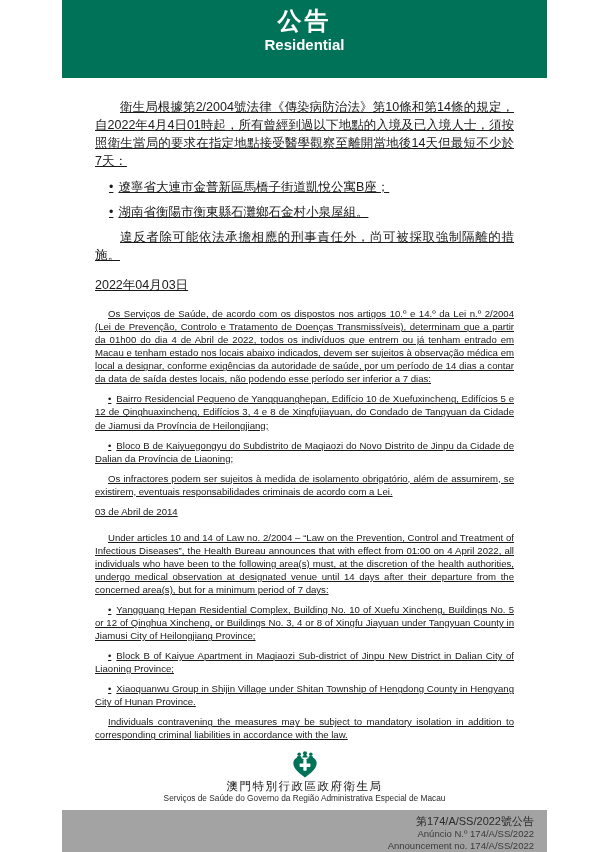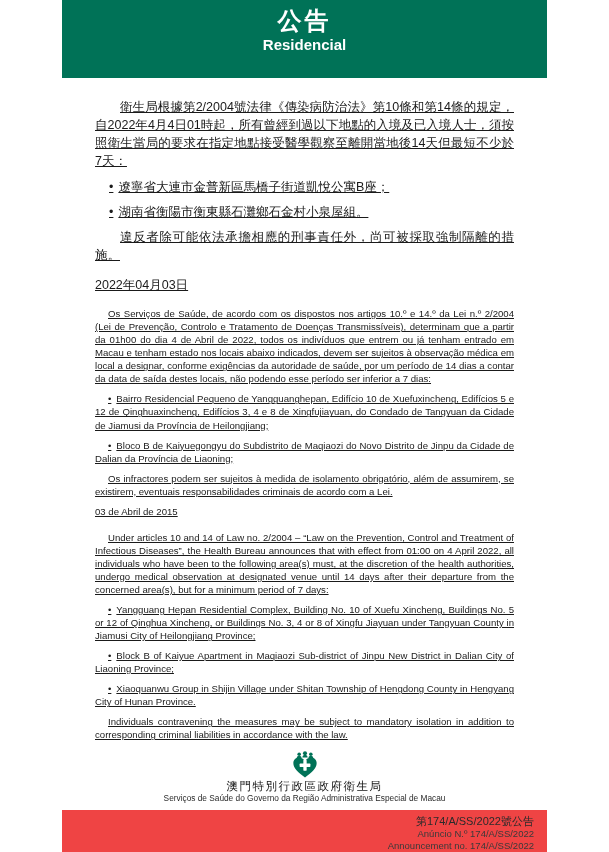--- a/index.html
+++ b/index.html
@@ -56,53 +56,53 @@
     padding-bottom: 6px;
   }
   .org-block .logo { display: block; margin: 0 auto 1px; }
   .org-name-zh { font-size: 11.5px; letter-spacing: 1.5px; line-height: 14px; color: #141414; }
   .org-name-pt { font-size: 8.3px; line-height: 11px; color: #2a2a2a; }
 
   
   .ref-band {
     flex: 0 0 auto;
     height: 42px;
-    background: #ef4444;
+    background: #a3a3a3;
     text-align: right;
     padding: 4px 13px 0 0;
   }
   .ref-zh { font-size: 11px; line-height: 14px; color: #2b2b2b; }
   .ref-pt, .ref-en { font-size: 9.5px; line-height: 11.5px; color: #3a3a3a; }
 </style>
 </head>
 <body>
 
 <div class="page">
 
   <header class="banner">
     <div class="t-zh">公告</div>
-    <div class="t-en">Residencial</div>
+    <div class="t-en">Residential</div>
   </header>
 
   <main>
 
     <section class="sec sec-zh">
       <p class="para-indent">衛生局根據第2/2004號法律《傳染病防治法》第10條和第14條的規定，自2022年4月4日01時起，所有曾經到過以下地點的入境及已入境人士，須按照衛生當局的要求在指定地點接受醫學觀察至離開當地後14天但最短不少於7天：</p>
       <p class="bullet"><span class="bm">•</span><span>遼寧省大連市金普新區馬橋子街道凱悅公寓B座；</span></p>
       <p class="bullet"><span class="bm">•</span><span>湖南省衡陽市衡東縣石灘鄉石金村小泉屋組。</span></p>
       <p class="para-indent">違反者除可能依法承擔相應的刑事責任外，尚可被採取強制隔離的措施。</p>
       <p class="date">2022年04月03日</p>
     </section>
 
     <section class="sec sec-latin sec-pt">
       <p class="para-indent">Os Serviços de Saúde, de acordo com os dispostos nos artigos 10.º e 14.º da Lei n.º 2/2004 (Lei de Prevenção, Controlo e Tratamento de Doenças Transmissíveis), determinam que a partir da 01h00 do dia 4 de Abril de 2022, todos os indivíduos que entrem ou já tenham entrado em Macau e tenham estado nos locais abaixo indicados, devem ser sujeitos à observação médica em local a designar, conforme exigências da autoridade de saúde, por um período de 14 dias a contar da data de saída destes locais, não podendo esse período ser inferior a 7 dias:</p>
       <p class="bullet"><span class="bm">•</span><span>Bairro Residencial Pequeno de Yangguanghepan, Edifício 10 de Xuefuxincheng, Edifícios 5 e 12 de Qinghuaxincheng, Edifícios 3, 4 e 8 de Xingfujiayuan, do Condado de Tangyuan da Cidade de Jiamusi da Província de Heilongjiang;</span></p>
       <p class="bullet"><span class="bm">•</span><span>Bloco B de Kaiyuegongyu do Subdistrito de Maqiaozi do Novo Distrito de Jinpu da Cidade de Dalian da Província de Liaoning;</span></p>
       <p class="para-indent">Os infractores podem ser sujeitos à medida de isolamento obrigatório, além de assumirem, se existirem, eventuais responsabilidades criminais de acordo com a Lei.</p>
-      <p class="date">03 de Abril de 2015</p>
+      <p class="date">03 de Abril de 2014</p>
     </section>
 
     <section class="sec sec-latin sec-en">
       <p class="para-indent">Under articles 10 and 14 of Law no. 2/2004 – “Law on the Prevention, Control and Treatment of Infectious Diseases”, the Health Bureau announces that with effect from 01:00 on 4 April 2022, all individuals who have been to the following area(s) must, at the discretion of the health authorities, undergo medical observation at designated venue until 14 days after their departure from the concerned area(s), but for a minimum period of 7 days:</p>
       <p class="bullet"><span class="bm">•</span><span>Yangguang Hepan Residential Complex, Building No. 10 of Xuefu Xincheng, Buildings No. 5 or 12 of Qinghua Xincheng, or Buildings No. 3, 4 or 8 of Xingfu Jiayuan under Tangyuan County in Jiamusi City of Heilongjiang Province;</span></p>
       <p class="bullet"><span class="bm">•</span><span>Block B of Kaiyue Apartment in Maqiaozi Sub-district of Jinpu New District in Dalian City of Liaoning Province;</span></p>
       <p class="bullet"><span class="bm">•</span><span>Xiaoquanwu Group in Shijin Village under Shitan Township of Hengdong County in Hengyang City of Hunan Province.</span></p>
       <p class="para-indent">Individuals contravening the measures may be subject to mandatory isolation in addition to corresponding criminal liabilities in accordance with the law.</p>
       <p class="date">03 April 2022</p>
     </section>

